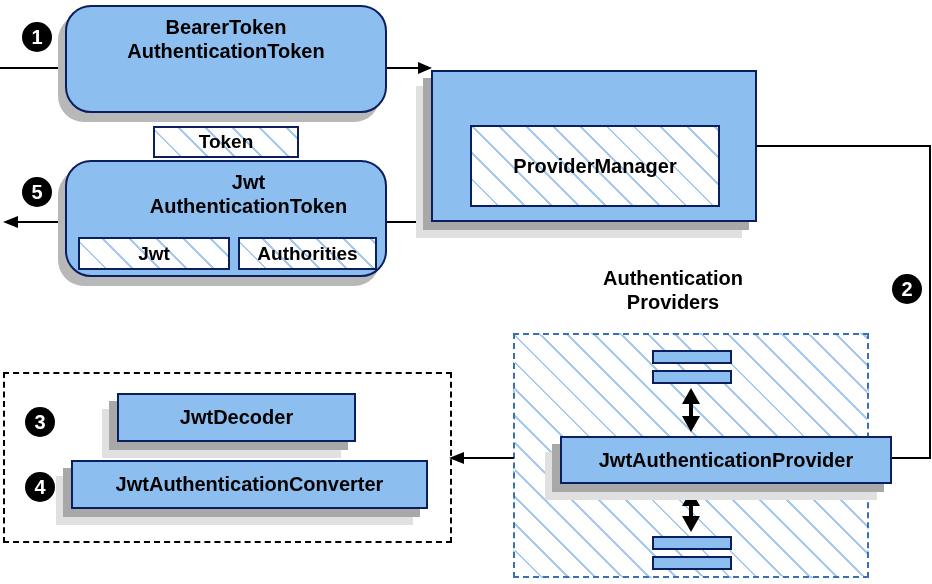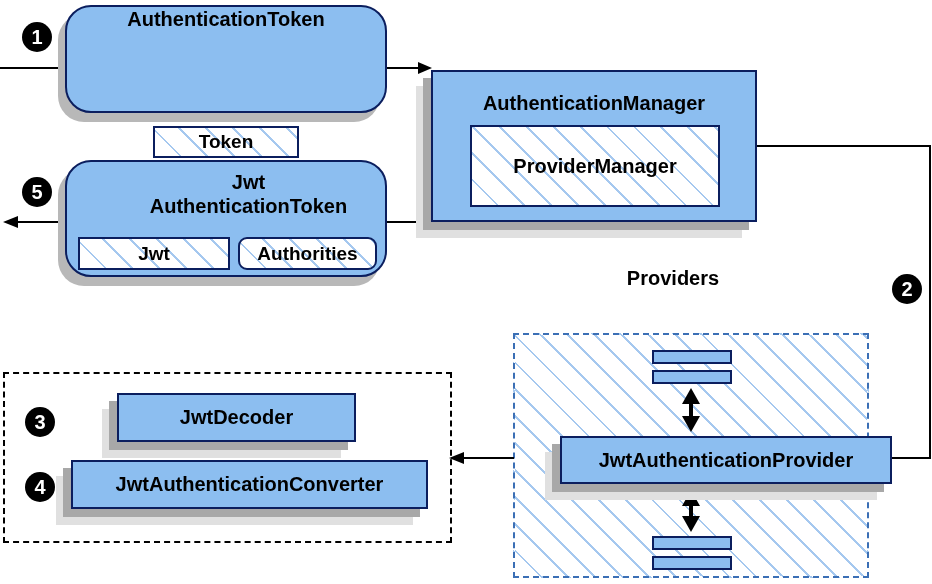--- a/index.html
+++ b/index.html
@@ -116,37 +116,38 @@
       <polygon class="head" points="691,432 682,416 700,416"></polygon>
     </g>
     <g>
       <path class="shaft" d="M691,504 L691,518"></path>
       <polygon class="head" points="691,490 682,506 700,506"></polygon>
       <polygon class="head" points="691,532 682,516 700,516"></polygon>
     </g>
   </svg>
 
   <div class="abs node-round" style="left:65px;top:5px;width:322px;height:108px;">
+    <div class="node-title" style="padding-top:8px;">BearerToken</div>
     <div class="node-title">AuthenticationToken</div>
     <div class="chip hatch vcenter" style="left:86px;top:71px;width:146px;height:32px;margin-top:48px;">Token</div>
   </div>
 
   <div class="abs node-rect" style="left:431px;top:70px;width:326px;height:152px;">
-    <div class="node-title" style="padding-top:19px;">AuthenticationManager</div>
     <div class="chip hatch vcenter" style="left:37px;top:53px;width:250px;height:82px;font-size:20px;">ProviderManager</div>
   </div>
 
   <div class="abs node-round" style="left:65px;top:160px;width:322px;height:117px;padding-left:45px;">
     <div class="node-title" style="padding-top:8px;">Jwt</div>
     <div class="node-title">AuthenticationToken</div>
     <div class="chip hatch vcenter" style="left:11px;top:75px;width:152px;height:33px;">Jwt</div>
-    <div class="chip hatch vcenter" style="left:171px;top:75px;width:139px;height:33px;border-radius:9px;">Authorities</div>
+    <div class="chip hatch vcenter" style="left:171px;top:75px;width:139px;height:33px;">Authorities</div>
   </div>
 
   <div class="abs providers-label" style="left:545px;top:266px;width:256px;">
+    <div>Authentication</div>
     <div>Providers</div>
   </div>
 
   <div class="bar" style="left:652px;top:350px;"></div>
   <div class="bar" style="left:652px;top:370px;"></div>
   <div class="bar" style="left:652px;top:536px;"></div>
   <div class="bar" style="left:652px;top:556px;"></div>
 
   <div class="abs node-rect vcenter" style="left:560px;top:436px;width:332px;height:48px;font-size:20px;">JwtAuthenticationProvider</div>
 

